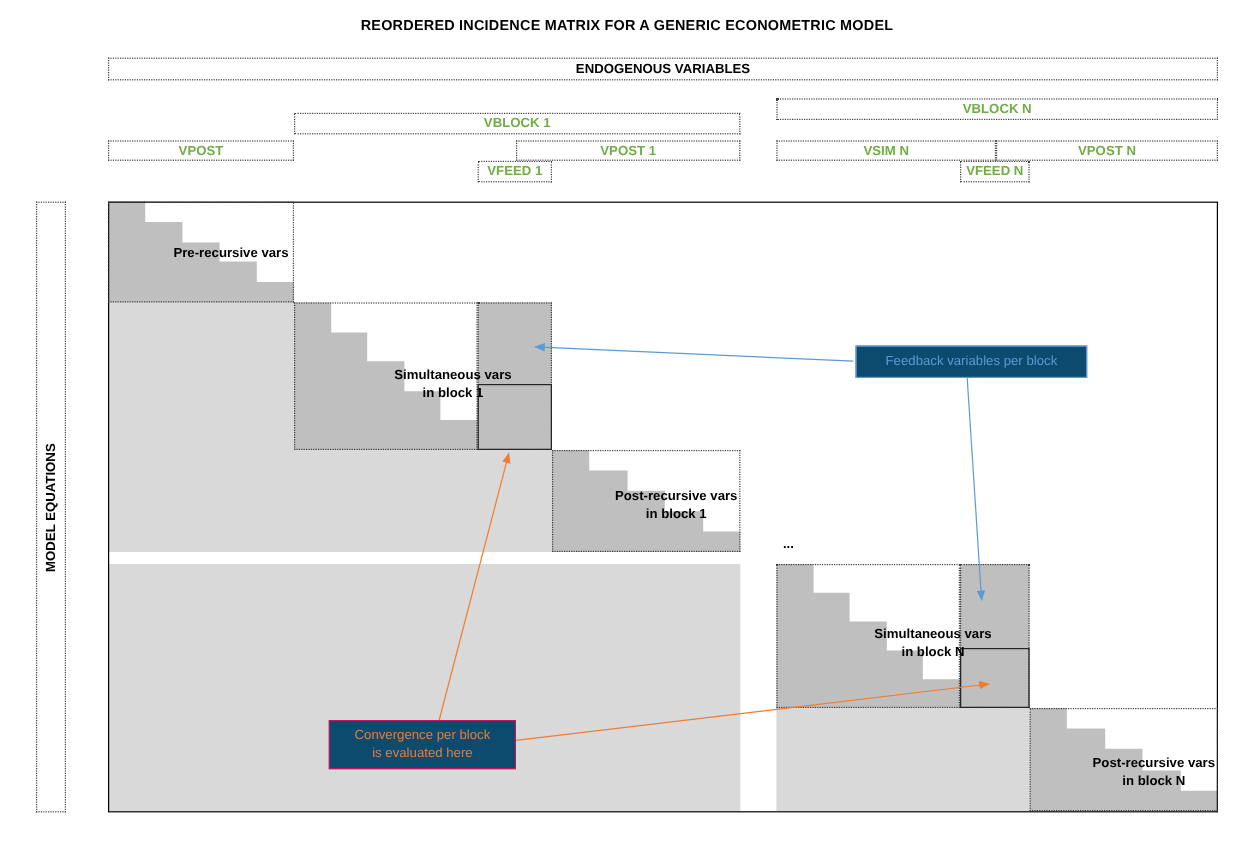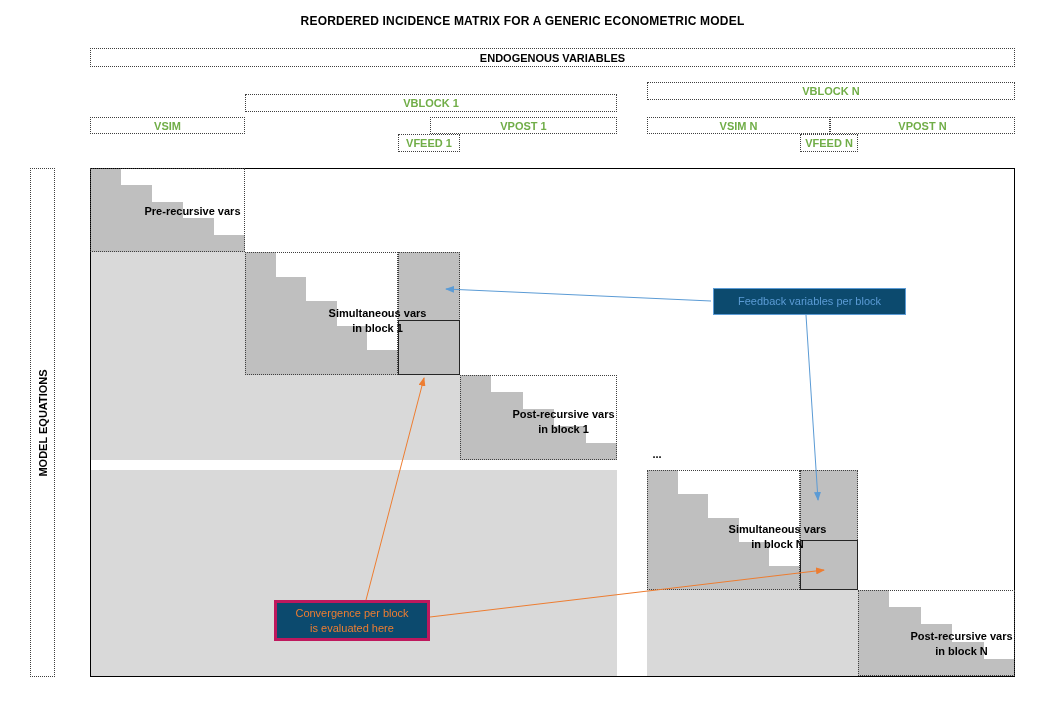--- a/index.html
+++ b/index.html
@@ -10,21 +10,21 @@
   .dotted { border:1px dotted #3f3f3f; background:transparent; }
   .hdr { font-weight:bold; font-size:11px; color:#000; display:flex; align-items:center; justify-content:center; z-index:3; }
   .green { color:#70ad47; }
   .title { font-weight:bold; font-size:12px; color:#000; text-align:center; letter-spacing:0.2px; }
   .mlabel { font-weight:bold; font-size:11px; line-height:15px; text-align:center; color:#000; z-index:3;margin-left:25px; }
   .mlabel span { display:block; }
   .callout { background:#0c4a6e; font-size:11px; line-height:15px; text-align:center;
              display:flex; flex-direction:column; align-items:center; justify-content:center; z-index:5; }
   .callout span { display:block; }
   .blue   { color:#5b9bd5; border:1px solid #5b9bd5; }
-  .orange { color:#ed7d31; border:3px solid #be185d; }
+  .orange { color:#ed7d31; border:1px solid #be185d; }
   .solidsq { border:1px solid #262626; z-index:2; }
   .z2 { z-index:2; }
   .vbox { display:flex; align-items:center; justify-content:center; z-index:3; }
   .vbox span { transform:rotate(-90deg); white-space:nowrap; font-weight:bold; font-size:11px; color:#000; }
   svg.layer { position:absolute; left:0; top:0; pointer-events:none; }
   #shapes { z-index:0; }
   #arrows { z-index:4; }
 </style>
 </head>
 <body>
@@ -46,21 +46,21 @@
 
     <rect x="398" y="252" width="62" height="123" fill="#bfbfbf"></rect>
     <rect x="800" y="470" width="58" height="120" fill="#bfbfbf"></rect>
   </svg>
 
   <div class="abs title" style="left:0; top:14px; width:1045px;">REORDERED INCIDENCE MATRIX FOR A GENERIC ECONOMETRIC MODEL</div>
 
   <div class="abs dotted hdr" style="left:90px;  top:48px;  width:925px; height:19px;">ENDOGENOUS VARIABLES</div>
   <div class="abs dotted hdr green" style="left:245px; top:94px;  width:372px; height:18px;">VBLOCK 1</div>
   <div class="abs dotted hdr green" style="left:647px; top:82px;  width:368px; height:18px;text-align:center;">VBLOCK N</div>
-  <div class="abs dotted hdr green" style="left:90px;  top:117px; width:155px; height:17px;">VSIM</div>
+  <div class="abs dotted hdr green" style="left:90px;  top:117px; width:155px; height:17px;">VPOST</div>
   <div class="abs dotted hdr green" style="left:430px; top:117px; width:187px; height:17px;">VPOST 1</div>
   <div class="abs dotted hdr green" style="left:647px; top:117px; width:183px; height:17px;">VSIM N</div>
   <div class="abs dotted hdr green" style="left:830px; top:117px; width:185px; height:17px;">VPOST N</div>
   <div class="abs dotted hdr green" style="left:398px; top:134px; width:62px;  height:18px; background:#fff;">VFEED 1</div>
   <div class="abs dotted hdr green" style="left:800px; top:134px; width:58px;  height:18px; background:#fff;">VFEED N</div>
 
   <div class="abs dotted vbox" style="left:30px; top:168px; width:25px; height:509px;">
     <span>MODEL EQUATIONS</span>
   </div>
 

